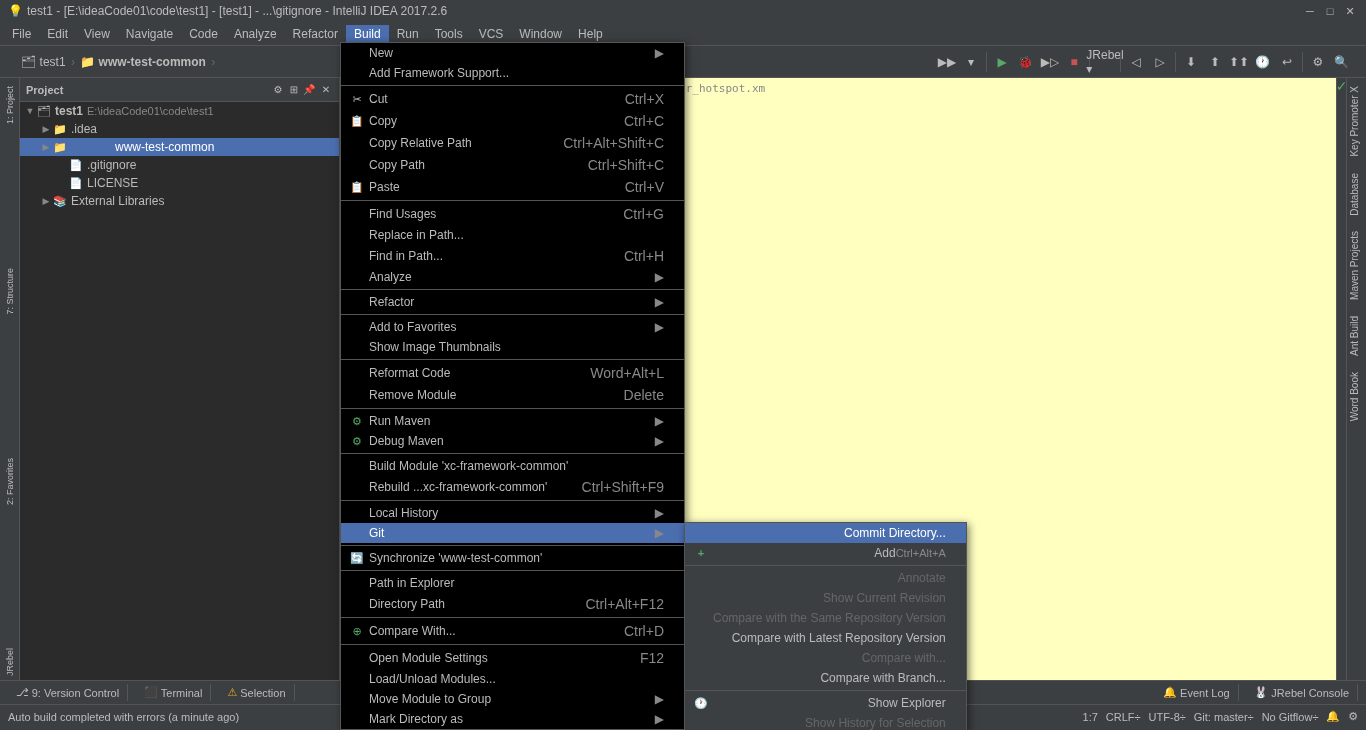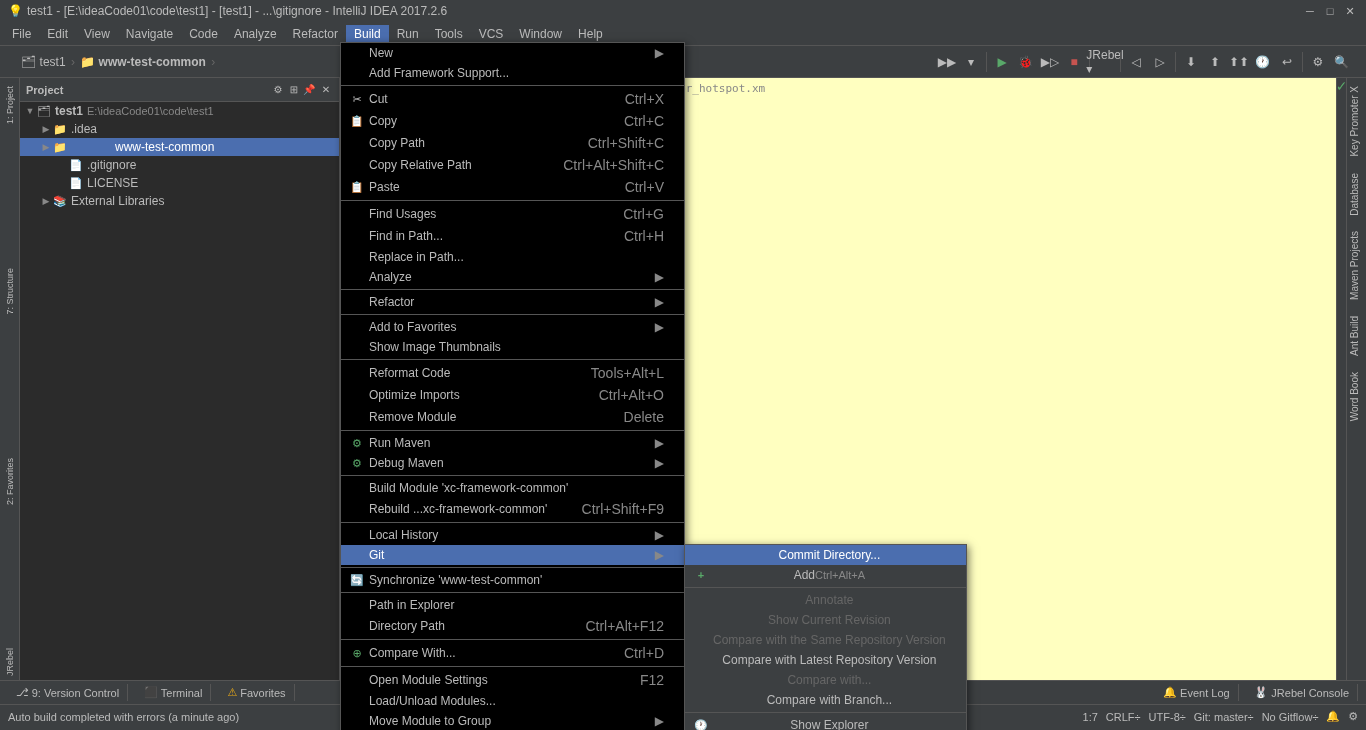--- a/index.html
+++ b/index.html
@@ -61,21 +61,21 @@
     .context-menu { position: absolute; background: #000000; border: 1px solid #555; box-shadow: 2px 2px 8px rgba(0,0,0,0.5); z-index: 1000; min-width: 340px; }
     .ctx-item { padding: 3px 20px 3px 28px; cursor: pointer; display: flex; align-items: center; justify-content: space-between; white-space: nowrap; font-size: 12px; color: #bbbbbb; position: relative; }
     .ctx-item.active { background: #4b6eaf; color: white; }
     .ctx-separator { height: 1px; background: #555; margin: 2px 0; }
     .ctx-shortcut { color: #888; font-size: 14px; margin-left: 20px; }
     .ctx-arrow { color: #888; margin-left: 8px; }
     .ctx-icon { position: absolute; left: 8px; width: 16px; height: 16px; display: flex; align-items: center; justify-content: center; font-size: 11px; }
 
     
     .submenu { position: absolute; background: #3c3f41; border: 1px solid #555; box-shadow: 2px 2px 8px rgba(0,0,0,0.5); z-index: 1001; min-width: 280px; left: 100%; top: -1px; }
-    .submenu-item { padding: 3px 20px 3px 28px; cursor: pointer; display: flex; align-items: center; justify-content: center; white-space: nowrap; font-size: 12px; color: #bbbbbb; position: relative; }
+    .submenu-item { padding: 3px 20px 3px 28px; cursor: pointer; display: flex; align-items: center; justify-content: flex-end; white-space: nowrap; font-size: 12px; color: #bbbbbb; position: relative; }
     .submenu-item.disabled { color: #666; cursor: default; }
     .submenu-item.highlighted { background: #4b6eaf; color: white; }
     .submenu-separator { height: 1px; background: #555; margin: 2px 0; }
     .submenu-shortcut { color: #888; font-size: 11px; }
     .submenu-icon { position: absolute; left: 8px; width: 16px; height: 16px; display: flex; align-items: center; justify-content: center; font-size: 11px; }
 
     
     .bottom-bar { background: #3c3f41; height: 24px; display: flex; align-items: center; gap: 8px; padding: 0 8px; border-top: 1px solid #555; }
     .bottom-tab { display: flex; align-items: center; gap: 3px; padding: 2px 8px; cursor: pointer; color: #bbbbbb; font-size: 11px; border-right: 1px solid #555; }
   </style>
@@ -227,21 +227,21 @@
   <div class="bottom-tab">
     <span>⎇</span>
     <span>9: Version Control</span>
   </div>
   <div class="bottom-tab">
     <span>⬛</span>
     <span>Terminal</span>
   </div>
   <div class="bottom-tab">
     <span style="color:#e6a817;">⚠</span>
-    <span>Favorites</span>
+    <span>Selection</span>
   </div>
   <div style="flex:1;"></div>
   <div class="bottom-tab">
     <span>🔔</span>
     <span>Event Log</span>
   </div>
   <div class="bottom-tab">
     <span>🐰</span>
     <span>JRebel Console</span>
   </div>
@@ -276,69 +276,65 @@
     <span class="ctx-icon">✂</span>
     <span>Cut</span>
     <span class="ctx-shortcut">Ctrl+X</span>
   </div>
   <div class="ctx-item">
     <span class="ctx-icon">📋</span>
     <span>Copy</span>
     <span class="ctx-shortcut">Ctrl+C</span>
   </div>
   <div class="ctx-item">
+    <span>Copy Relative Path</span>
+    <span class="ctx-shortcut">Ctrl+Alt+Shift+C</span>
+  </div>
+  <div class="ctx-item">
     <span>Copy Path</span>
     <span class="ctx-shortcut">Ctrl+Shift+C</span>
-  </div>
-  <div class="ctx-item">
-    <span>Copy Relative Path</span>
-    <span class="ctx-shortcut">Ctrl+Alt+Shift+C</span>
   </div>
   <div class="ctx-item">
     <span class="ctx-icon">📋</span>
     <span>Paste</span>
     <span class="ctx-shortcut">Ctrl+V</span>
   </div>
   <div class="ctx-separator"></div>
   <div class="ctx-item">
     <span>Find Usages</span>
     <span class="ctx-shortcut">Ctrl+G</span>
   </div>
   <div class="ctx-item">
+    <span>Replace in Path...</span>
+  </div>
+  <div class="ctx-item">
     <span>Find in Path...</span>
     <span class="ctx-shortcut">Ctrl+H</span>
   </div>
   <div class="ctx-item">
-    <span>Replace in Path...</span>
-  </div>
-  <div class="ctx-item">
     <span>Analyze</span>
     <span class="ctx-arrow">▶</span>
   </div>
   <div class="ctx-separator"></div>
   <div class="ctx-item">
     <span>Refactor</span>
     <span class="ctx-arrow">▶</span>
   </div>
   <div class="ctx-separator"></div>
   <div class="ctx-item">
     <span>Add to Favorites</span>
     <span class="ctx-arrow">▶</span>
   </div>
   <div class="ctx-item">
     <span>Show Image Thumbnails</span>
   </div>
   <div class="ctx-separator"></div>
   <div class="ctx-item">
     <span>Reformat Code</span>
-    <span class="ctx-shortcut">Tools+Alt+L</span>
-  </div>
-  <div class="ctx-item">
-    <span>Optimize Imports</span>
-    <span class="ctx-shortcut">Ctrl+Alt+O</span>
+    <span class="ctx-shortcut">Word+Alt+L</span>
   </div>
   <div class="ctx-item">
     <span>Remove Module</span>
     <span class="ctx-shortcut">Delete</span>
   </div>
   <div class="ctx-separator"></div>
   <div class="ctx-item">
     <span class="ctx-icon" style="color:#59a869;">⚙</span>
     <span>Run Maven</span>
     <span class="ctx-arrow">▶</span>

